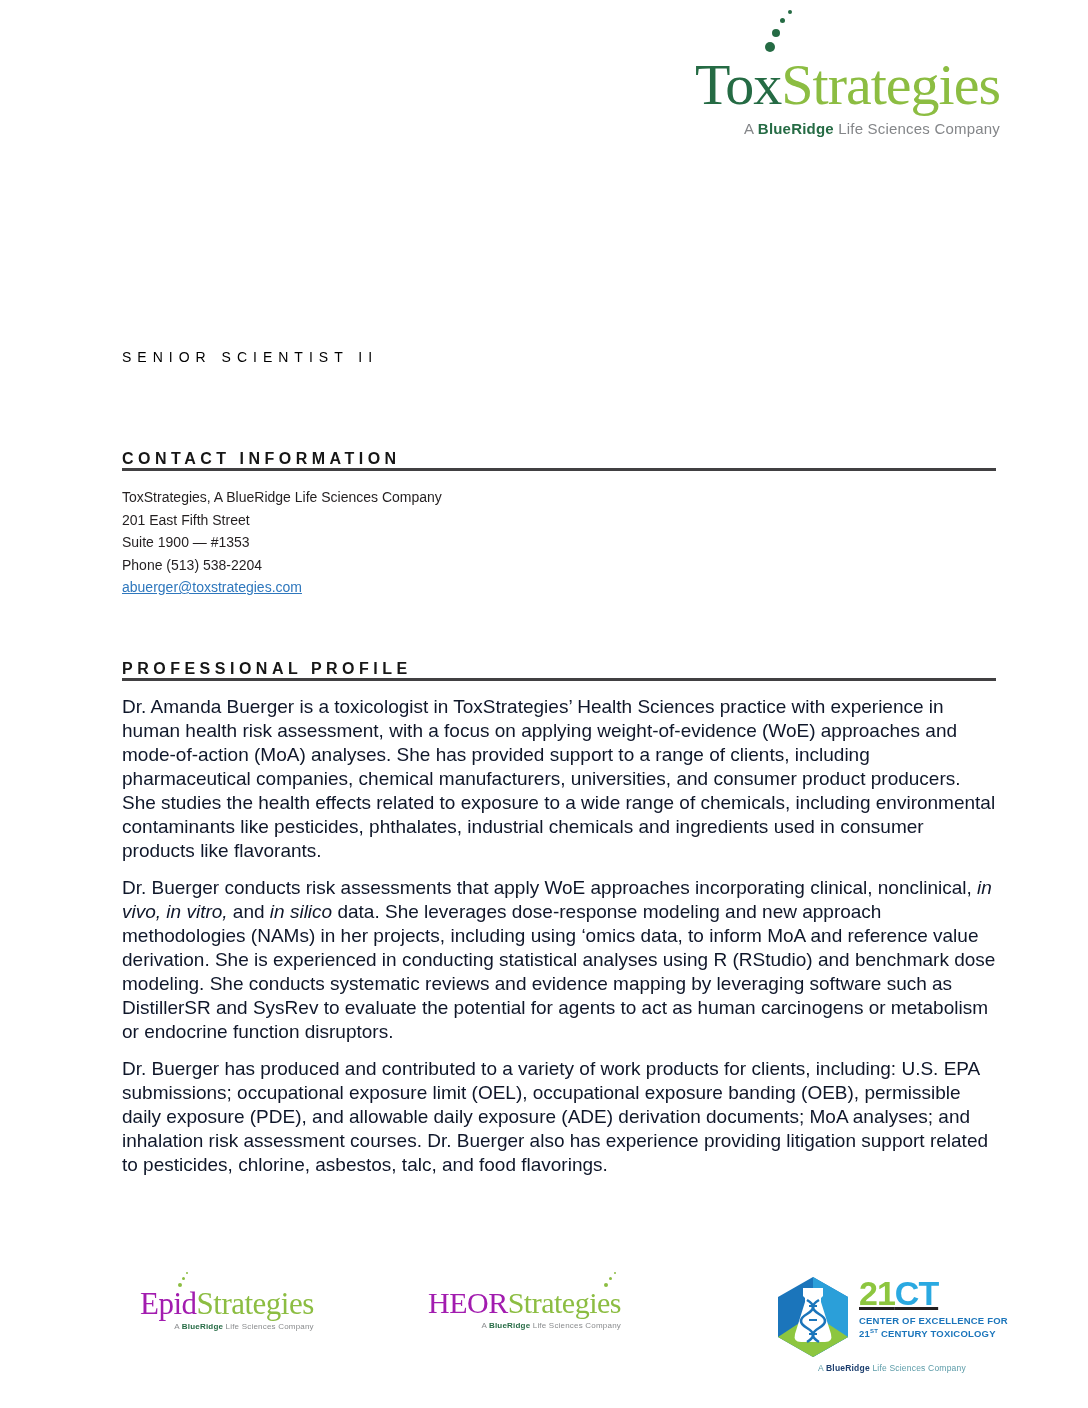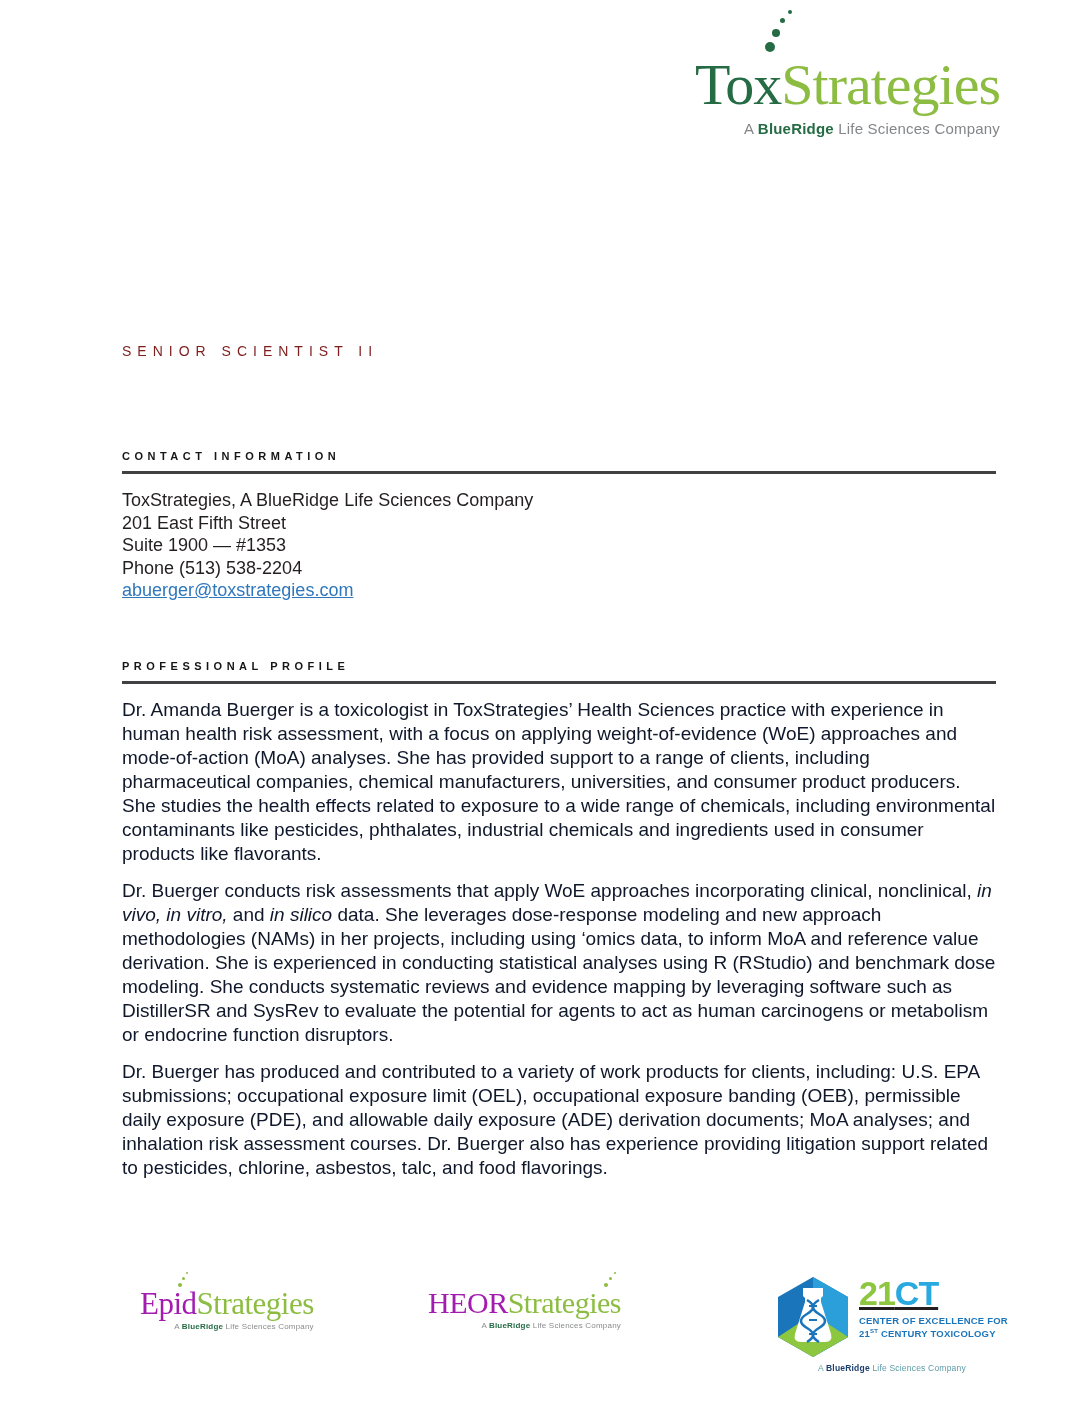--- a/index.html
+++ b/index.html
@@ -23,31 +23,31 @@
   .brand .b1 { width:10px; height:10px; left:70px; top:-14px; }
   .brand .b2 { width:8px;  height:8px;  left:77px; top:-27px; }
   .brand .b3 { width:5px;  height:5px;  left:85px; top:-38px; }
   .brand .b4 { width:4px;  height:4px;  left:93px; top:-46px; }
   .brand-tagline { margin-top:6px; font-size:15px; color:#848689; letter-spacing:0.2px; }
   .brand-tagline b { color:#256b44; font-weight:700; }
 
   
   .name-block { position:absolute; left:122px; top:333px; width:874px; }
   .person-name { font-size:42px; font-weight:400; color:#1a1a1a; letter-spacing:-0.5px; line-height:1.15; }
-  .person-title { margin-top:10px; font-size:14px; color:#7f1d1d; letter-spacing:6px; }
+  .person-title { margin-top:16px; font-size:14px; color:#000000; letter-spacing:6px; }
 
   
   .section { position:absolute; left:122px; width:874px; }
   .section-contact { top:450px; }
   .section-profile { top:660px; }
   .section-heading {
-    font-size:11px; font-weight:700; color:#161616; letter-spacing:4.5px;
-    padding-bottom:9px; border-bottom:3px solid #414042;
+    font-size:16px; font-weight:700; color:#161616; letter-spacing:4.5px;
+    padding-bottom:0; border-bottom:3px solid #414042;
   }
-  .contact-body { margin-top:15px; font-size:18px; line-height:22.5px; color:#231f20; }
+  .contact-body { margin-top:15px; font-size:14px; line-height:22.5px; color:#231f20; }
   .contact-line { display:block; }
   .email-link { color:#2e77bd; text-decoration:underline; cursor:pointer;text-align:center; }
 
   .profile-body { margin-top:14px; }
   .profile-body p { font-size:19px; line-height:24px; color:#0f172a; margin-bottom:13px; text-align:left; }
   .profile-body p:last-child { margin-bottom:0; }
 
   
   .footer-logo { position:absolute; text-align:right; }
   .serif-logo-word {

